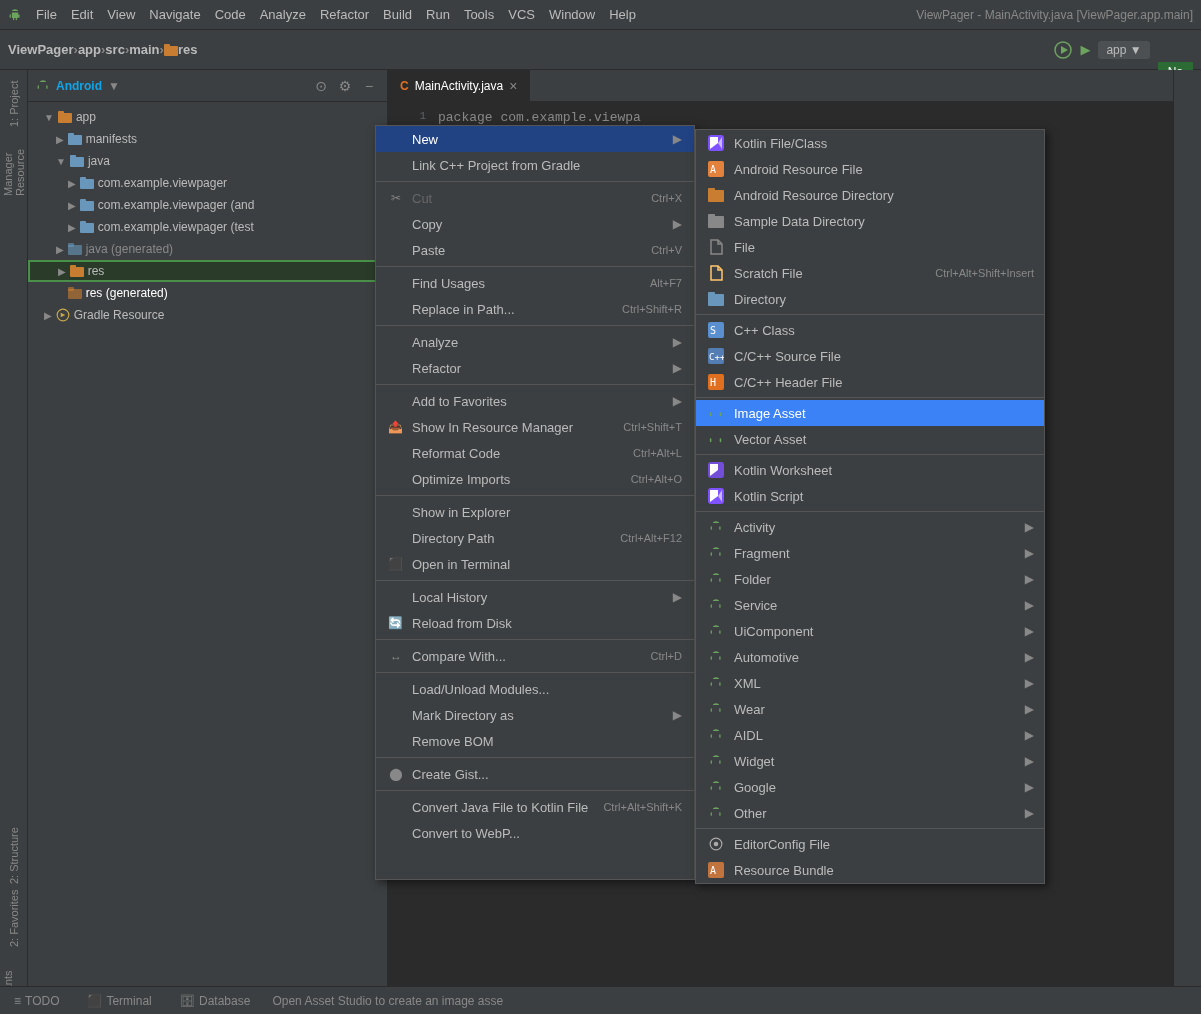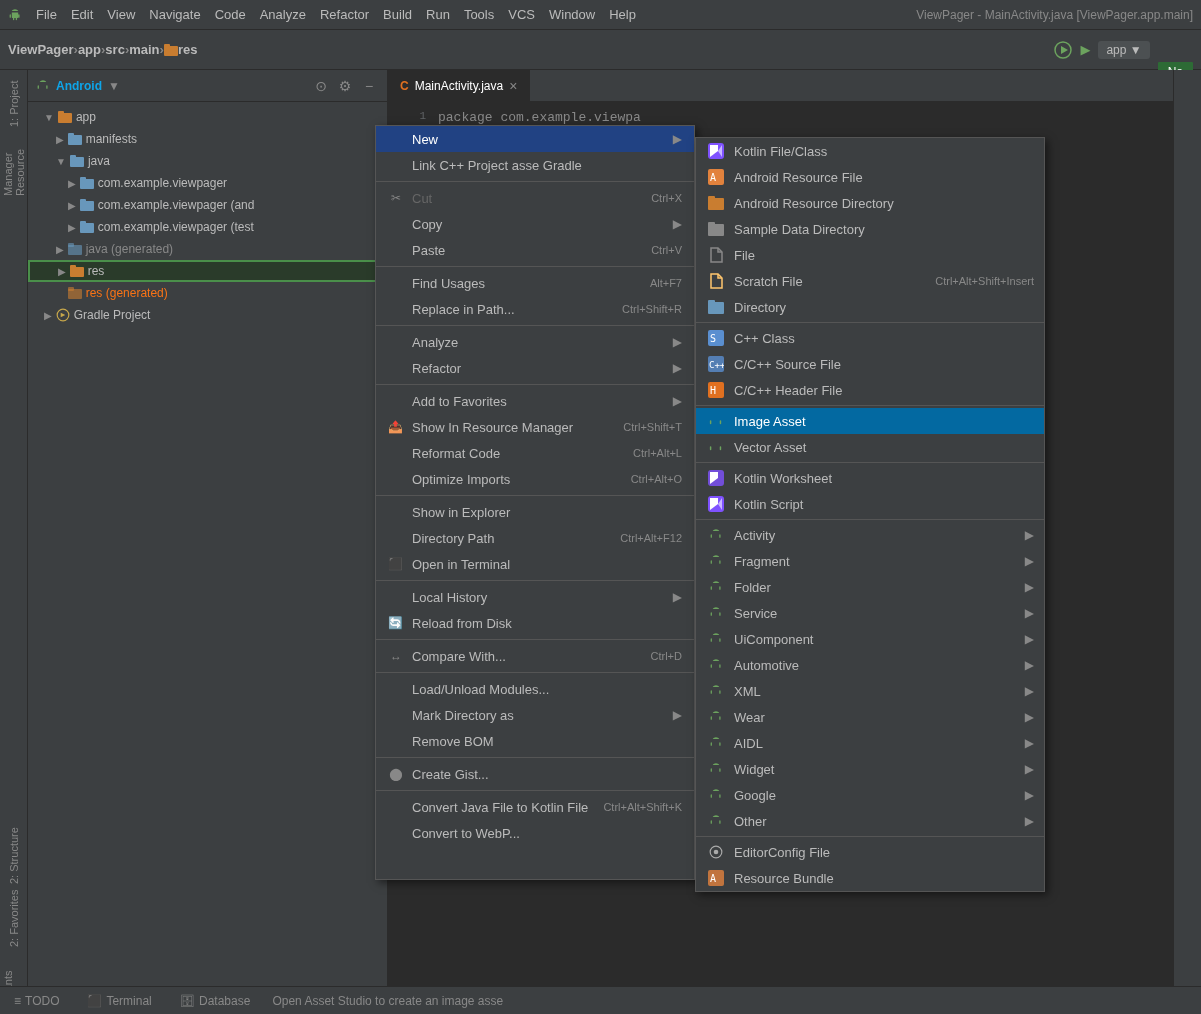--- a/index.html
+++ b/index.html
@@ -275,21 +275,21 @@
     }
     .sub-item {
       height: 26px;
       display: flex;
       align-items: center;
       padding: 0 10px;
       cursor: pointer;
       gap: 8px;
     }
     .sub-item.selected {
-      background: #0369a1;
+      background: #3b82f6;
       color: #fff;
       align-items: center;
     }
     .sub-icon { width: 20px; height: 18px; flex-shrink: 0; display: flex; align-items: center; justify-content: center; }
     .sub-shortcut { margin-left: auto; color: #888; font-size: 11px; }
     .sub-separator { height: 1px; background: #555; margin: 2px 0; }
     .sub-arrow { margin-left: auto; color: #888; font-size: 12px; }
 
     
     .status-bar {
@@ -488,30 +488,30 @@
           </svg>
         <span>res</span>
       </div>
 
       <div class="tree-item indent-2">
         <span class="arrow" style="visibility:hidden">▶</span>
         <svg width="14" height="12" viewBox="0 0 14 12">
             <rect x="0" y="2" width="14" height="10" rx="1" fill="#c97d30" opacity="0.6"></rect>
             <rect x="0" y="0" width="6" height="4" rx="1" fill="#c97d30" opacity="0.6"></rect>
           </svg>
-        <span style="color:#f97316">res (generated)</span>
+        <span style="color:#ffffff">res (generated)</span>
       </div>
 
       <div class="tree-item indent-1">
         <span class="arrow">▶</span>
         <svg width="14" height="14" viewBox="0 0 24 24" fill="#c8a84b">
             <circle cx="12" cy="12" r="10" fill="none" stroke="#c8a84b" stroke-width="2"></circle>
             <path d="M8 8 L16 12 L8 16" fill="#c8a84b"></path>
           </svg>
-        <span>Gradle Project</span>
+        <span>Gradle Resource</span>
       </div>
     </div>
   </div>
 
   <div class="editor-area">
     <div class="editor-tabs">
       <div class="editor-tab active">
 
         <span style="color:#e07020;font-weight:bold;font-size:12px">C</span>
         <span>MainActivity.java</span>
@@ -534,21 +534,21 @@
 
   <div class="context-menu">
 
     <div class="ctx-item highlighted">
       <span class="ctx-item-icon"></span>
       <span>New</span>
       <span class="ctx-arrow">▶</span>
     </div>
     <div class="ctx-item">
       <span class="ctx-item-icon"></span>
-      <span>Link C++ Project asse Gradle</span>
+      <span>Link C++ Project from Gradle</span>
     </div>
     <div class="ctx-separator"></div>
     <div class="ctx-item ctx-disabled">
       <span class="ctx-item-icon">✂</span>
       <span>Cut</span>
       <span class="ctx-shortcut">Ctrl+X</span>
     </div>
     <div class="ctx-item">
       <span class="ctx-item-icon"></span>
       <span>Copy</span>
@@ -656,21 +656,21 @@
       <span class="ctx-item-icon"></span>
       <span>Convert Java File to Kotlin File</span>
       <span class="ctx-shortcut">Ctrl+Alt+Shift+K</span>
     </div>
     <div class="ctx-item">
       <span class="ctx-item-icon"></span>
       <span>Convert to WebP...</span>
     </div>
   </div>
 
-  <div class="submenu-new" style="position:relative;left:0;top:12px;">
+  <div class="submenu-new" style="position:relative;left:0;top:4px;">
 
     <div class="sub-item">
       <span class="sub-icon">
           <svg width="16" height="16" viewBox="0 0 16 16">
             <rect width="16" height="16" rx="3" fill="#7f52ff"></rect>
             <polygon points="2,2 10,2 10,8 2,14" fill="#fff"></polygon>
             <polygon points="10,8 14,2 14,14" fill="#c8b6ff"></polygon>
           </svg>
         </span>
       <span>Kotlin File/Class</span>

